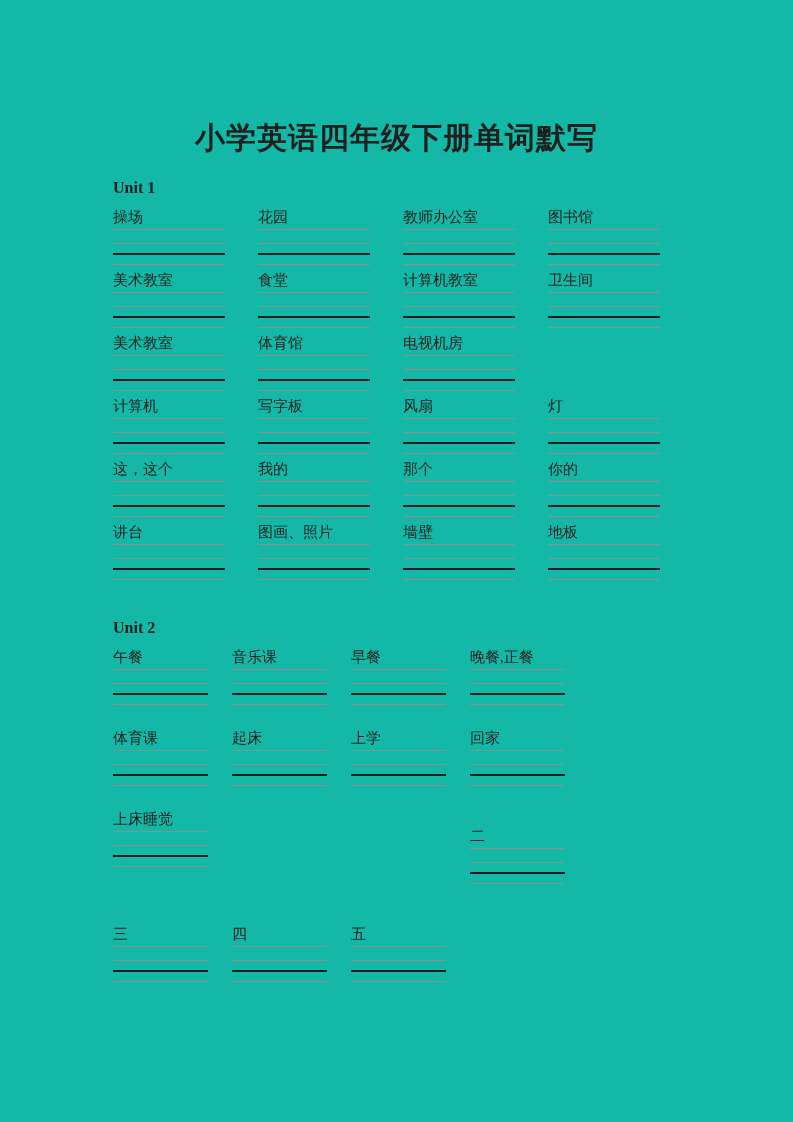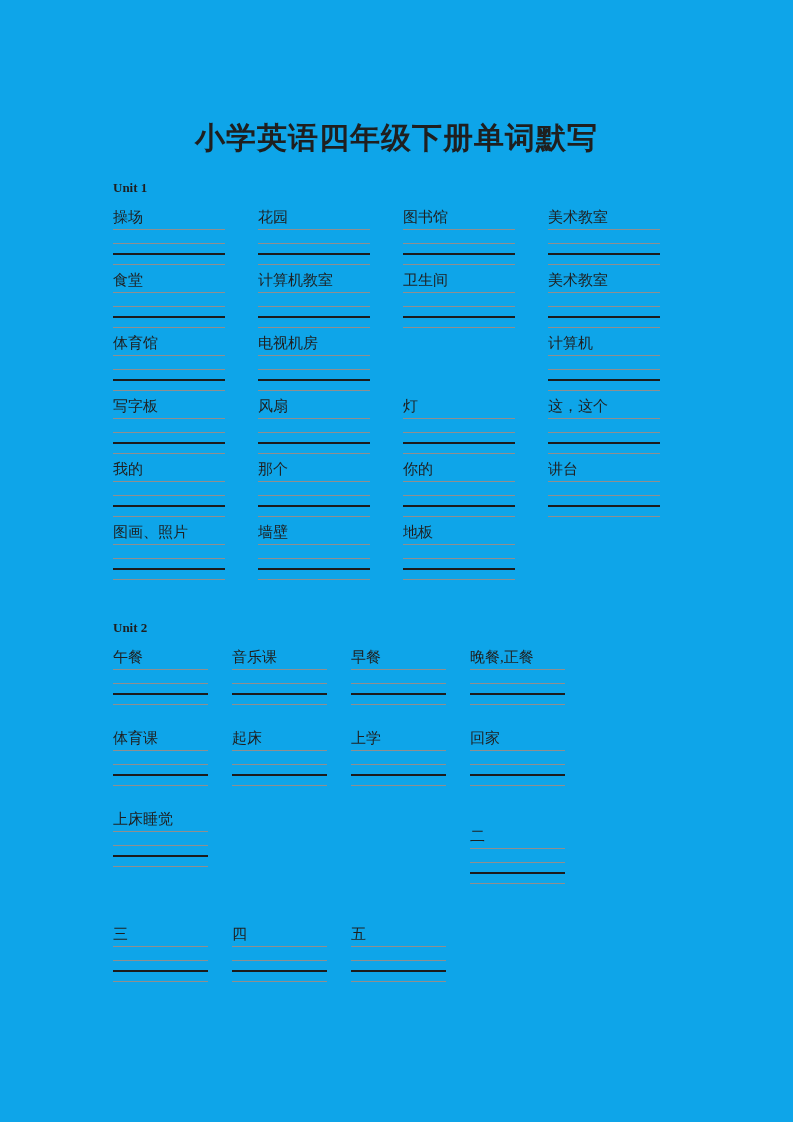--- a/index.html
+++ b/index.html
@@ -9,37 +9,37 @@
   }
   html, body {
     margin: 0;
     padding: 0;
     background: #ffffff;
   }
   .page {
     position: relative;
     width: 793px;
     height: 1122px;
-    background: #0ea5e9;
+    background: #14b8a6;
     overflow: hidden;
     font-family: "Liberation Serif", "DejaVu Serif", serif;
     color: var(--text);
   }
   .title {
     margin: 0;
     padding-top: 121px;
     font-size: 30px;
     line-height: 34px;
     font-weight: 700;
     text-align: center;
     letter-spacing: 1px;
   }
   .unit-label {
     margin: 23px 0 0 113px;
-    font-size: 13px;
+    font-size: 16px;
     line-height: 19px;
     font-weight: 700;
   }
   .unit2 .unit-label {
     margin-top: 39px;
     font-family: Liberation Serif, serif;
   }
   .grid {
     display: grid;
     margin-left: 113px;
@@ -94,20 +94,27 @@
           <div class="line l4"></div>
         </div>
         <div class="cell">
           <div class="word">花园</div>
           <div class="line l1"></div>
           <div class="line l2"></div>
           <div class="line l3"></div>
           <div class="line l4"></div>
         </div>
         <div class="cell">
+          <div class="word">教师办公室</div>
+          <div class="line l1"></div>
+          <div class="line l2"></div>
+          <div class="line l3"></div>
+          <div class="line l4"></div>
+        </div>
+        <div class="cell">
           <div class="word">图书馆</div>
           <div class="line l1"></div>
           <div class="line l2"></div>
           <div class="line l3"></div>
           <div class="line l4"></div>
         </div>
         <div class="cell">
           <div class="word">美术教室</div>
           <div class="line l1"></div>
           <div class="line l2"></div>

